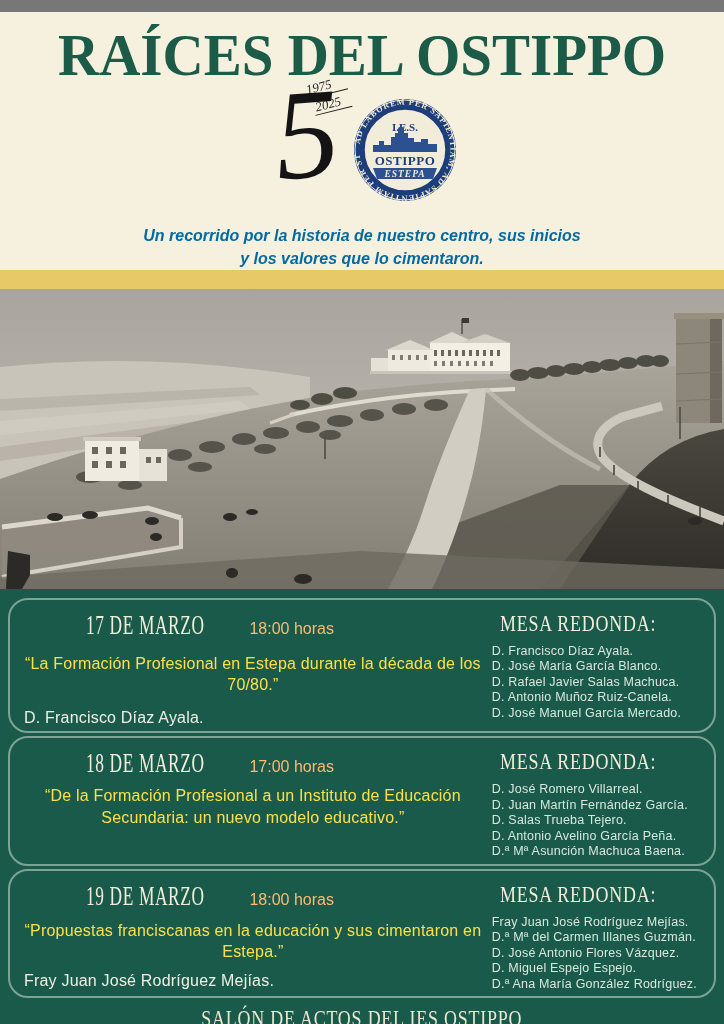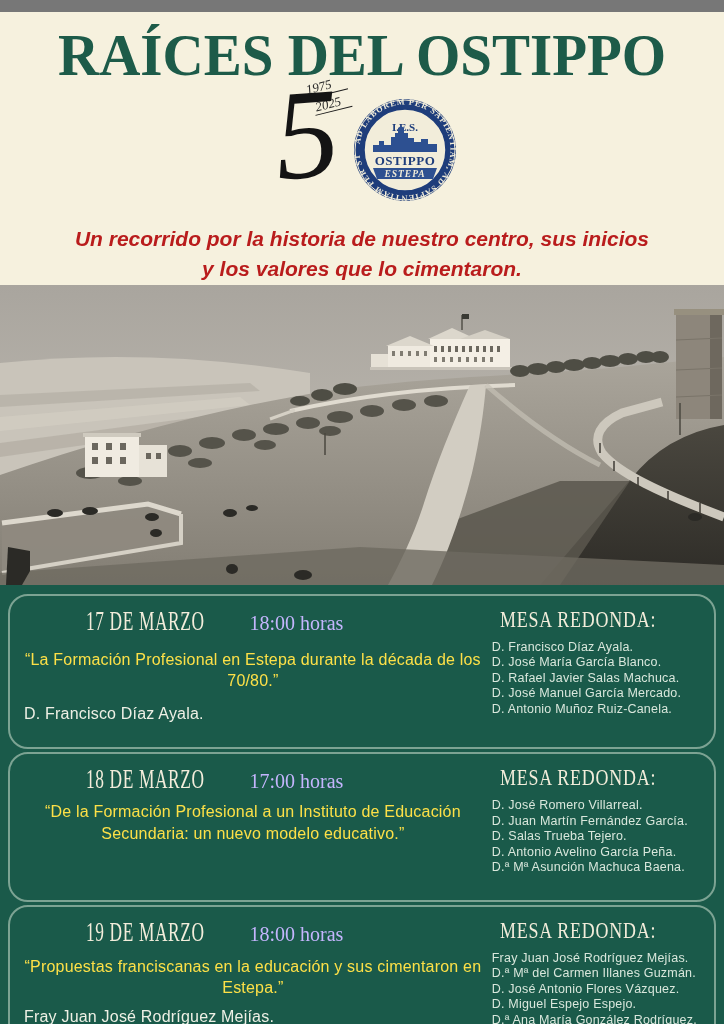--- a/index.html
+++ b/index.html
@@ -29,46 +29,46 @@
     transform:rotate(-4deg);
   }
   .years{position:absolute;left:34px;top:-6px;transform:rotate(-14deg);
     font-family:"Liberation Serif",serif;font-style:italic;font-size:13px;color:#2a2a2a;}
   .years .yr{display:block;border-bottom:1.5px solid #1c1c1c;padding:0 10px 0 2px;line-height:1.2;}
   .years .yr+.yr{margin-top:2px;margin-left:10px;}
   .seal{position:absolute;right:0;top:14px;width:104px;height:104px;}
   .subtitle{
     margin:16px auto 0;max-width:620px;
     font-style:italic;font-weight:600;
-    font-size:21px;line-height:1.45;color:#b91c1c;
+    font-size:16px;line-height:1.45;color:#0369a1;
   }
   
   .gold-band{height:22px;background:#e7c967;}
   
   .photo{height:300px;line-height:0;background:#b3aea7;}
   
   .program{flex:1;background:#1a5a4a;padding:9px 8px 0;display:flex;flex-direction:column;}
   .card{
     border:2px solid rgba(205,224,207,0.55);
     border-radius:20px;
-    padding:9px 14px 24px 14px;
+    padding:9px 14px 4px 14px;
     margin-bottom:3px;
     display:flex;gap:10px;
   }
   .card-left{flex:1 1 64%;min-width:0;}
   .card-right{flex:0 0 196px;}
   .date-row{display:flex;align-items:baseline;padding-left:62px;}
   .date{
     font-family:"Liberation Serif",serif;font-weight:500;
     font-size:28px;color:#f3eddb;white-space:nowrap;
     display:inline-block;transform:scaleX(0.62);transform-origin:left center;
     letter-spacing:1px;
   }
   .time{
-    font-family:Liberation Serif, serif;font-size:20px;color:#c4b5fd;
+    font-family:Liberation Sans, sans-serif;font-size:16px;color:#fdba74;
     margin-left:-28px;white-space:nowrap;
   }
   .quote{
     margin-top:12px;text-align:center;
     font-size:16px;line-height:1.35;color:#fde047;letter-spacing:0.2px;
   }
   .speaker{margin-top:13px;font-size:16px;color:#eef0e5;letter-spacing:0.2px;}
   .panel-title{
     font-family:"Liberation Serif",serif;font-weight:500;
     font-size:23px;color:#f3eddb;white-space:nowrap;
@@ -302,22 +302,22 @@
         </div>
         <div class="quote">“La Formación Profesional en Estepa durante la década de los 70/80.”</div>
         <div class="speaker">D. Francisco Díaz Ayala.</div>
       </div>
       <div class="card-right">
         <div class="panel-title">MESA REDONDA:</div>
         <div>
             <div class="panel-name">D. Francisco Díaz Ayala.</div>
             <div class="panel-name">D. José María García Blanco.</div>
             <div class="panel-name">D. Rafael Javier Salas Machuca.</div>
+            <div class="panel-name">D. Antonio Muñoz Ruiz-Canela.</div>
             <div class="panel-name">D. José Manuel García Mercado.</div>
-            <div class="panel-name">D. Antonio Muñoz Ruiz-Canela.</div>
           </div>
       </div>
     </div>
 
     <div class="card">
       <div class="card-left">
         <div class="date-row">
           <span class="date">18 DE MARZO</span>
           <span class="time">17:00 horas</span>
         </div>

